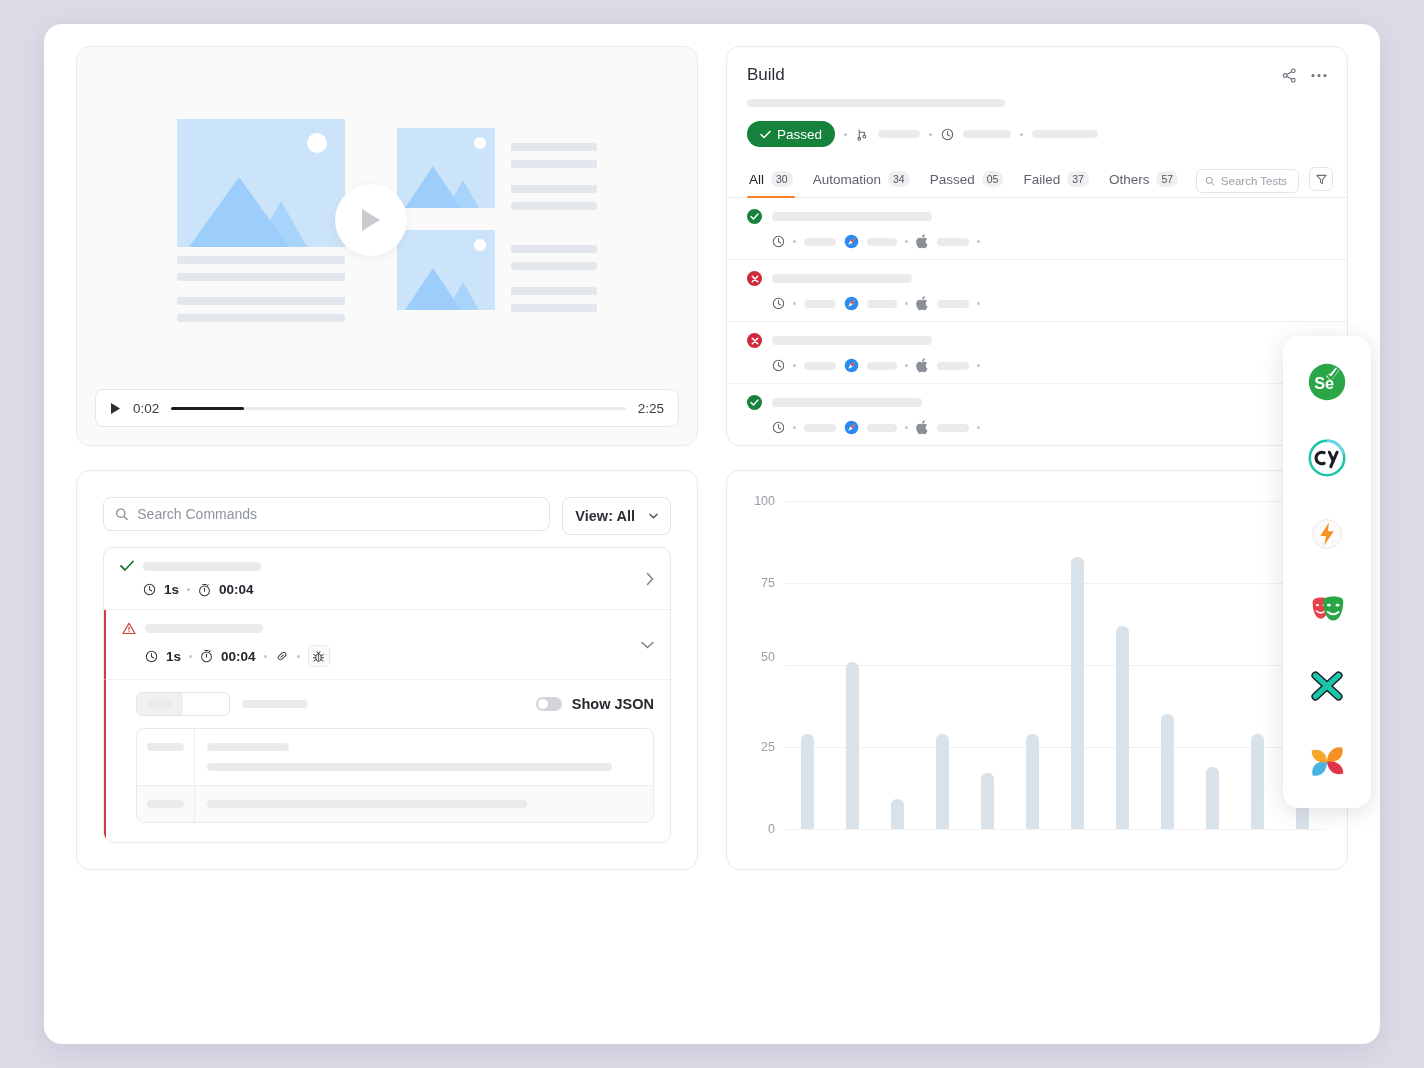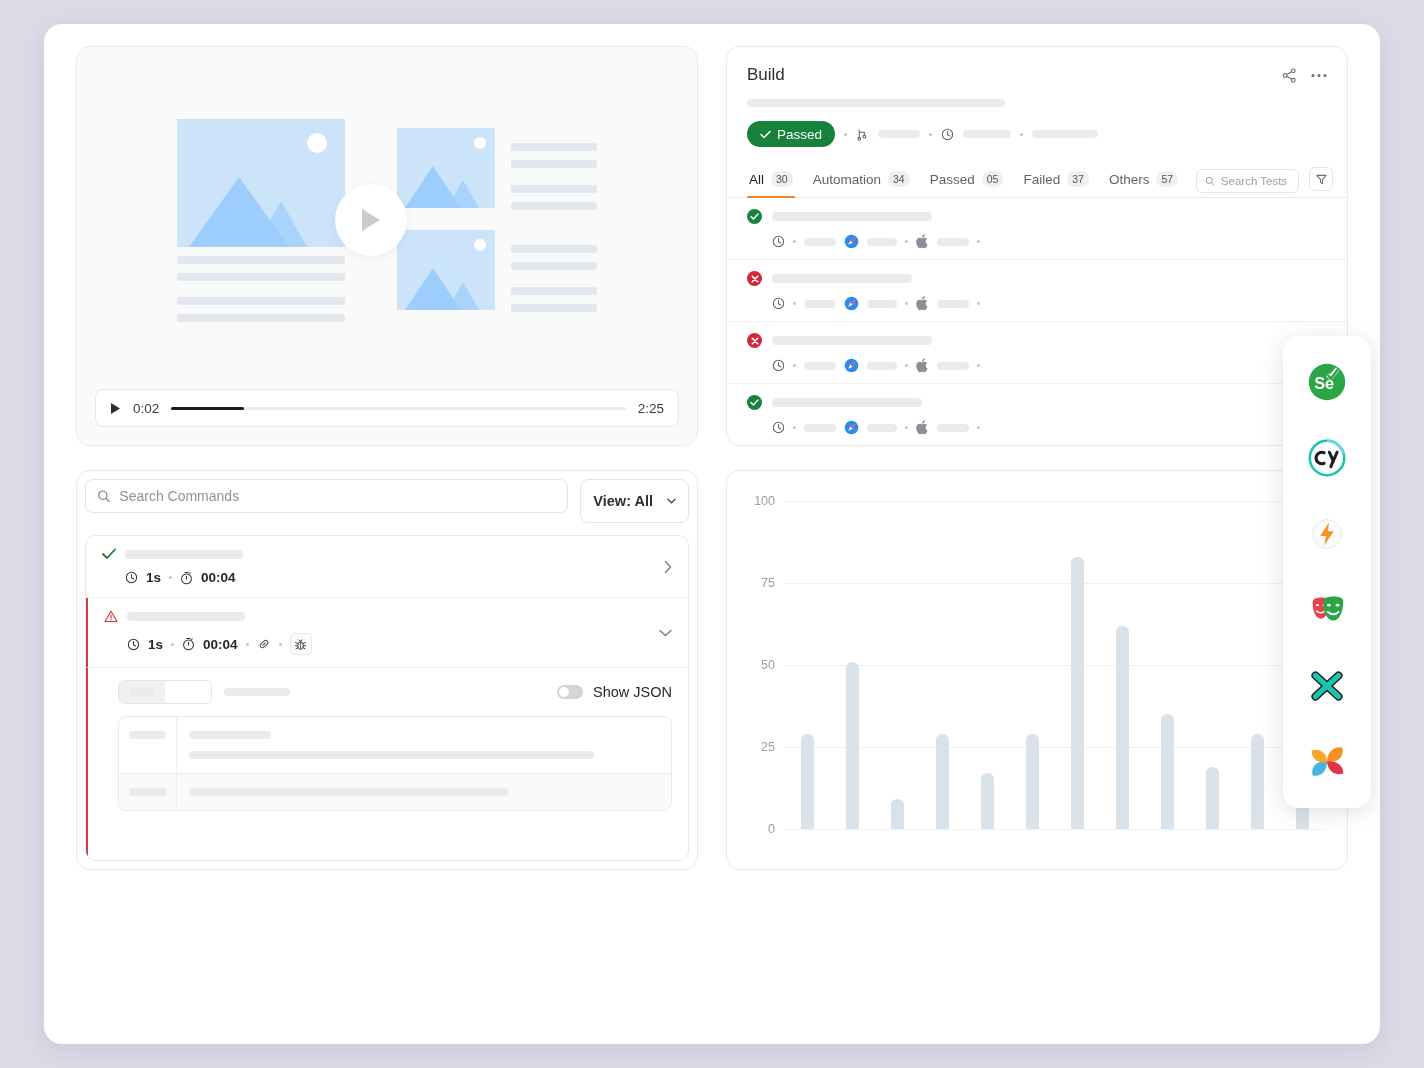--- a/index.html
+++ b/index.html
@@ -156,33 +156,33 @@
     display: flex; align-items: center; justify-content: center; cursor: pointer;
   }
   .test-row { padding: 11px 20px 10px 20px; border-bottom: 1px solid #f0f0f3; }
   .tr-top { display: flex; align-items: center; gap: 10px; }
   .status-dot { width: 15px; height: 15px; border-radius: 50%; flex: none; display:flex; align-items:center; justify-content:center;}
   .status-dot.pass { background: #17823b; }
   .status-dot.fail { background: #cf2a3b; }
   .tr-meta { display: flex; align-items: center; gap: 8px; margin-top: 10px; padding-left: 25px; }
 
   
-  .cmd-panel { padding: 8px; display: flex; flex-direction: column; }
+  .cmd-panel { padding: 26px; display: flex; flex-direction: column; }
   .cmd-toolbar { display: flex; gap: 12px; }
   .search-commands {
     flex: 1; height: 34px; border: 1px solid #e4e4ea; border-radius: 8px;
     background: #fff; display: flex; align-items: center; gap: 9px; padding: 0 11px;
   }
   .search-commands input {
     border: none; outline: none; font-size: 14px; color: #30333a;
     width: 100%; font-family: inherit; background: transparent;
   }
   .search-commands input::placeholder { color: #8e939c; }
   .view-select {
-    height: 44px; border: 1px solid #e4e4ea; border-radius: 8px; background: #fff;
+    height: 38px; border: 1px solid #e4e4ea; border-radius: 8px; background: #fff;
     display: flex; align-items: center; gap: 14px; padding: 0 12px;
     font-size: 14.5px; color: #2c2f36; cursor: pointer; font-weight: 600;
   }
   .cmd-list {
     margin-top: 12px; flex: 1;
     border: 1px solid #e9e9ee; border-radius: 10px;
     overflow: hidden; display: flex; flex-direction: column;
   }
   .cmd-list-head {
     padding: 12px 16px; background: #fafafb;
@@ -201,21 +201,21 @@
   }
   .cmd-detail { padding: 12px 16px 0 30px; flex: 1; }
   .cd-top { display: flex; align-items: center; gap: 12px; }
   .seg {
     width: 94px; height: 24px; border: 1px solid #e4e4ea; border-radius: 6px;
     background: #fff; display: flex; overflow: hidden;
   }
   .seg .half { flex: 1; display: flex; align-items: center; justify-content: center; }
   .seg .half.on { background: #f0f0f3; }
   .seg .sk-pill { width: 56%; }
-  .toggle-wrap { margin-left: auto; display: flex; align-items: center; gap: 10px; }
+  .toggle-wrap { margin-left: auto; display: flex; align-items: center; gap: 10px; font-weight: bold; }
   .toggle {
     width: 26px; height: 14px; border-radius: 8px; background: #d3d4da;
     position: relative; cursor: pointer; flex: none;
   }
   .toggle .knob { position: absolute; left: 2px; top: 2px; width: 10px; height: 10px; border-radius: 50%; background: #fff; }
   .toggle-label { font-size: 14.5px; color: #25282f; }
   .cd-table {
     margin-top: 12px; border: 1px solid #e9e9ee; border-radius: 8px; overflow: hidden;
   }
   .cd-row { display: flex; border-bottom: 1px solid #eeeef1; }
@@ -655,21 +655,21 @@
       </div>
     </div>
 
     <div class="panel chart-panel">
       <div class="chart-area" id="chart-area">
           <div class="grid-line" style="top: 338px;"></div>
           <div class="y-lab" style="top: 338px;">0</div>
           <div class="grid-line" style="top: 256px;"></div>
           <div class="y-lab" style="top: 256px;">25</div>
           <div class="grid-line" style="top: 174px;"></div>
-          <div class="y-lab" style="top: 174px;">50</div>
+          <div class="y-lab" style="top: 166px;">50</div>
           <div class="grid-line" style="top: 92px;"></div>
           <div class="y-lab" style="top: 92px;">75</div>
           <div class="grid-line" style="top: 10px;"></div>
           <div class="y-lab" style="top: 10px;">100</div>
           <div class="plot" style="top: 10px; bottom: 22px;">
             <div class="bar-slot">
               <div class="bar" title="1: 29" style="height: 29%; background: rgb(218, 226, 233);"></div>
             </div>
             <div class="bar-slot">
               <div class="bar" title="2: 51" style="height: 51%; background: rgb(218, 226, 233);"></div>

